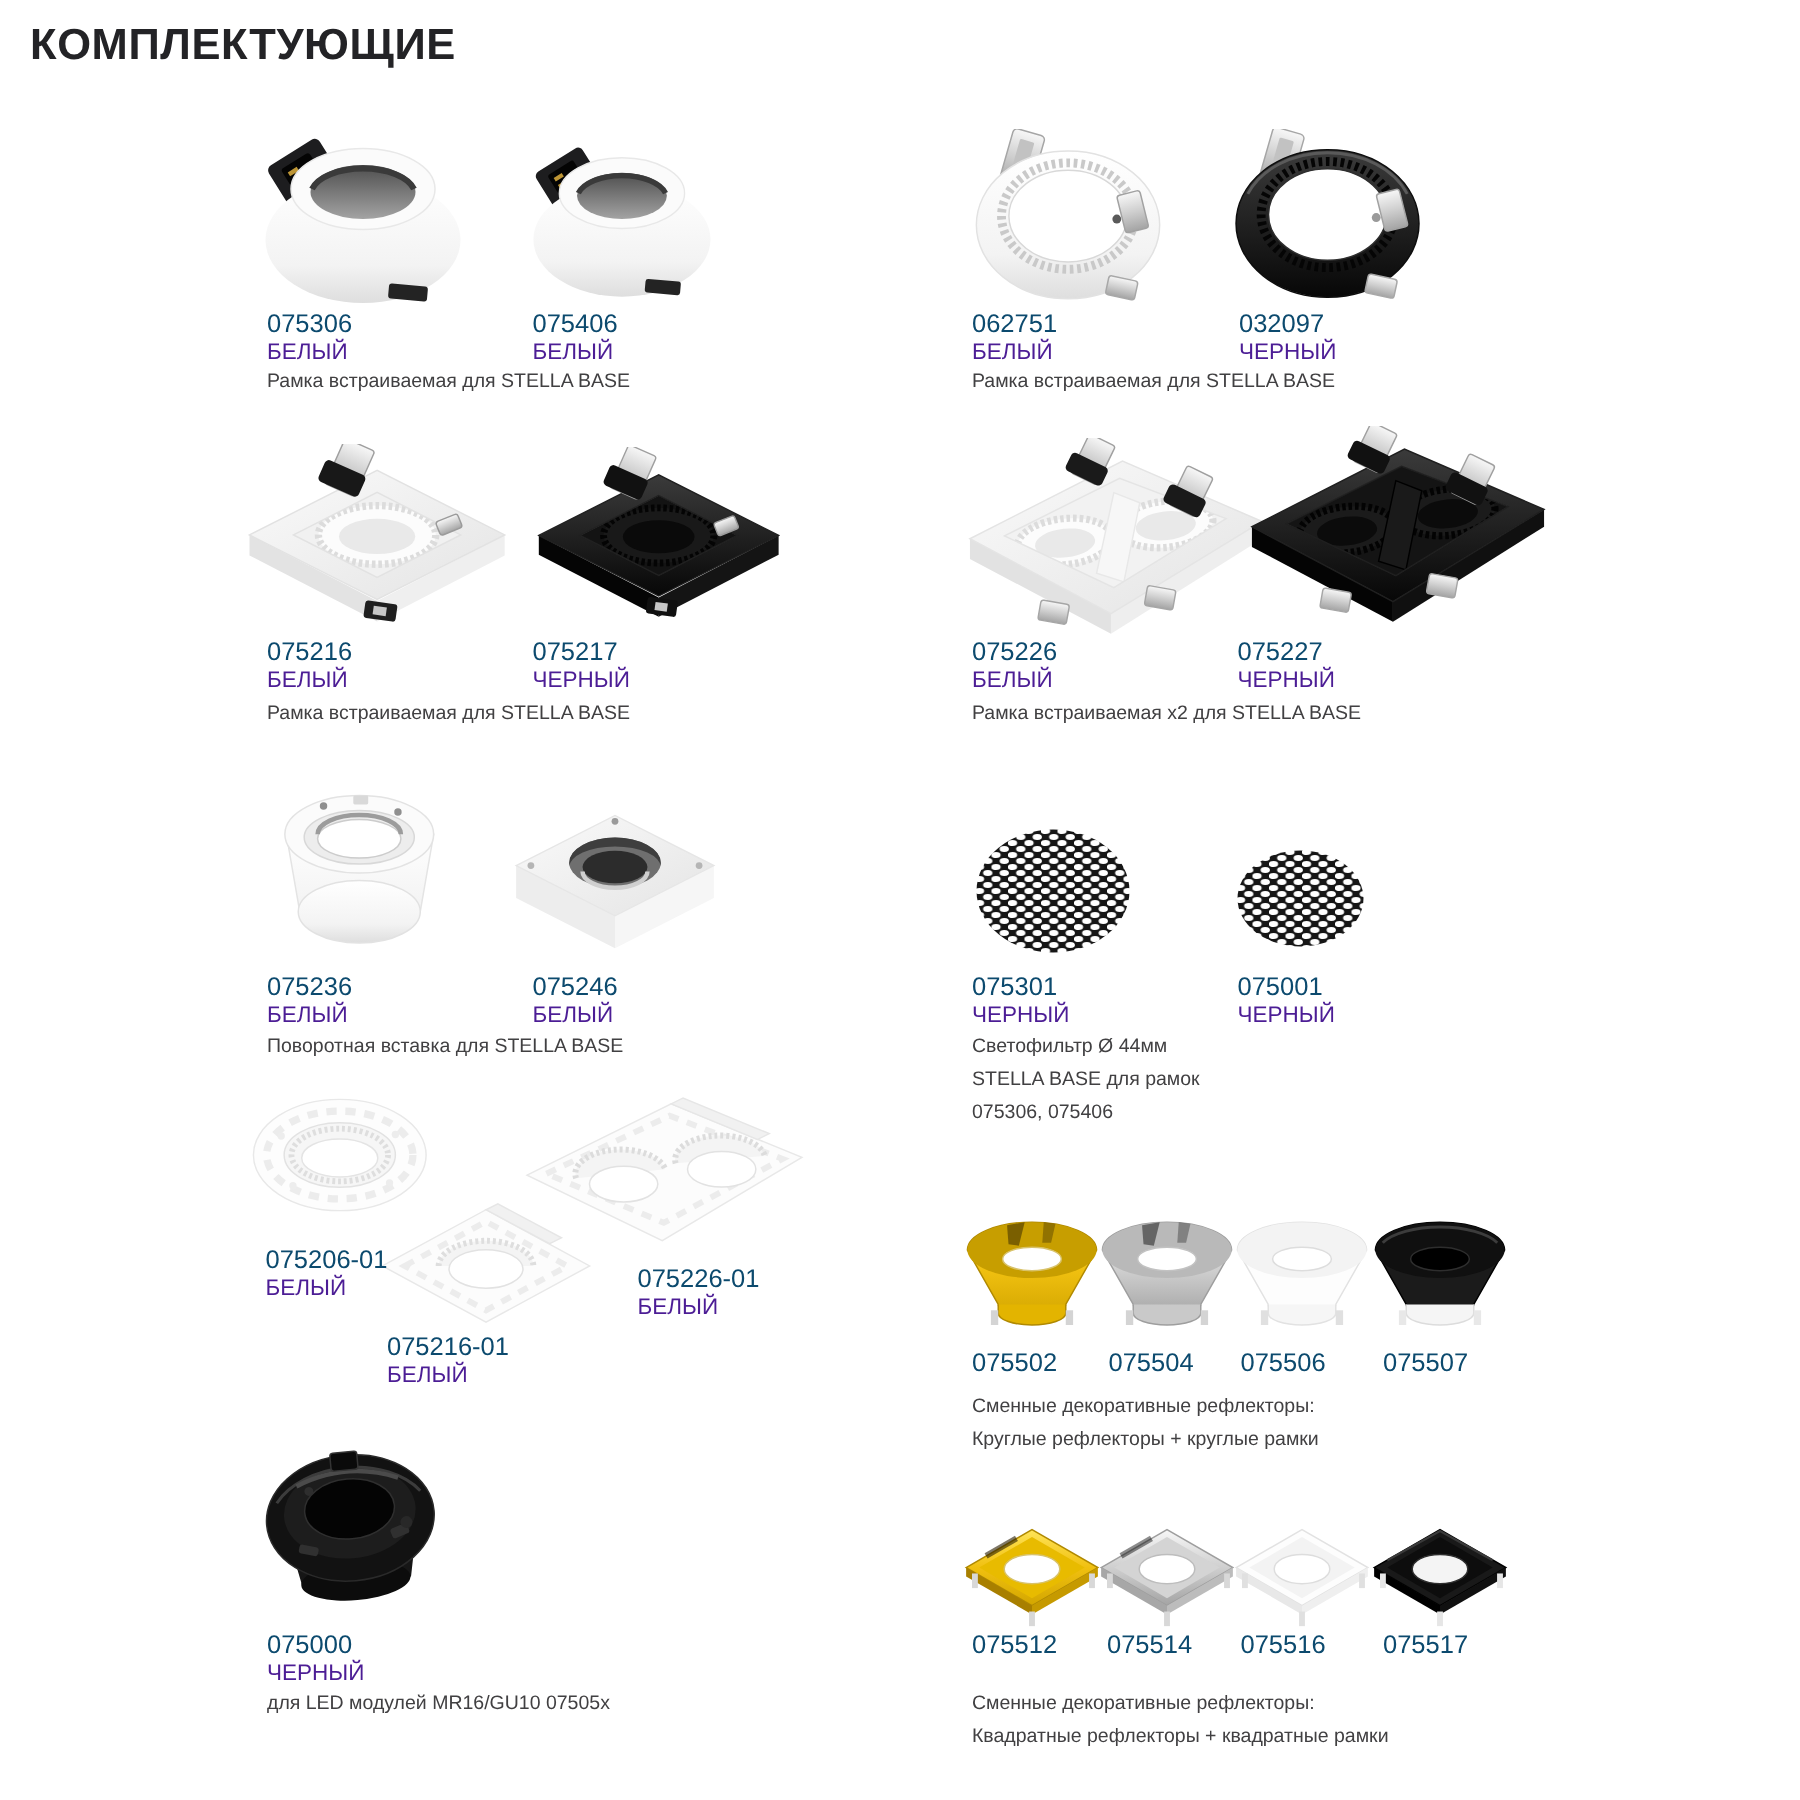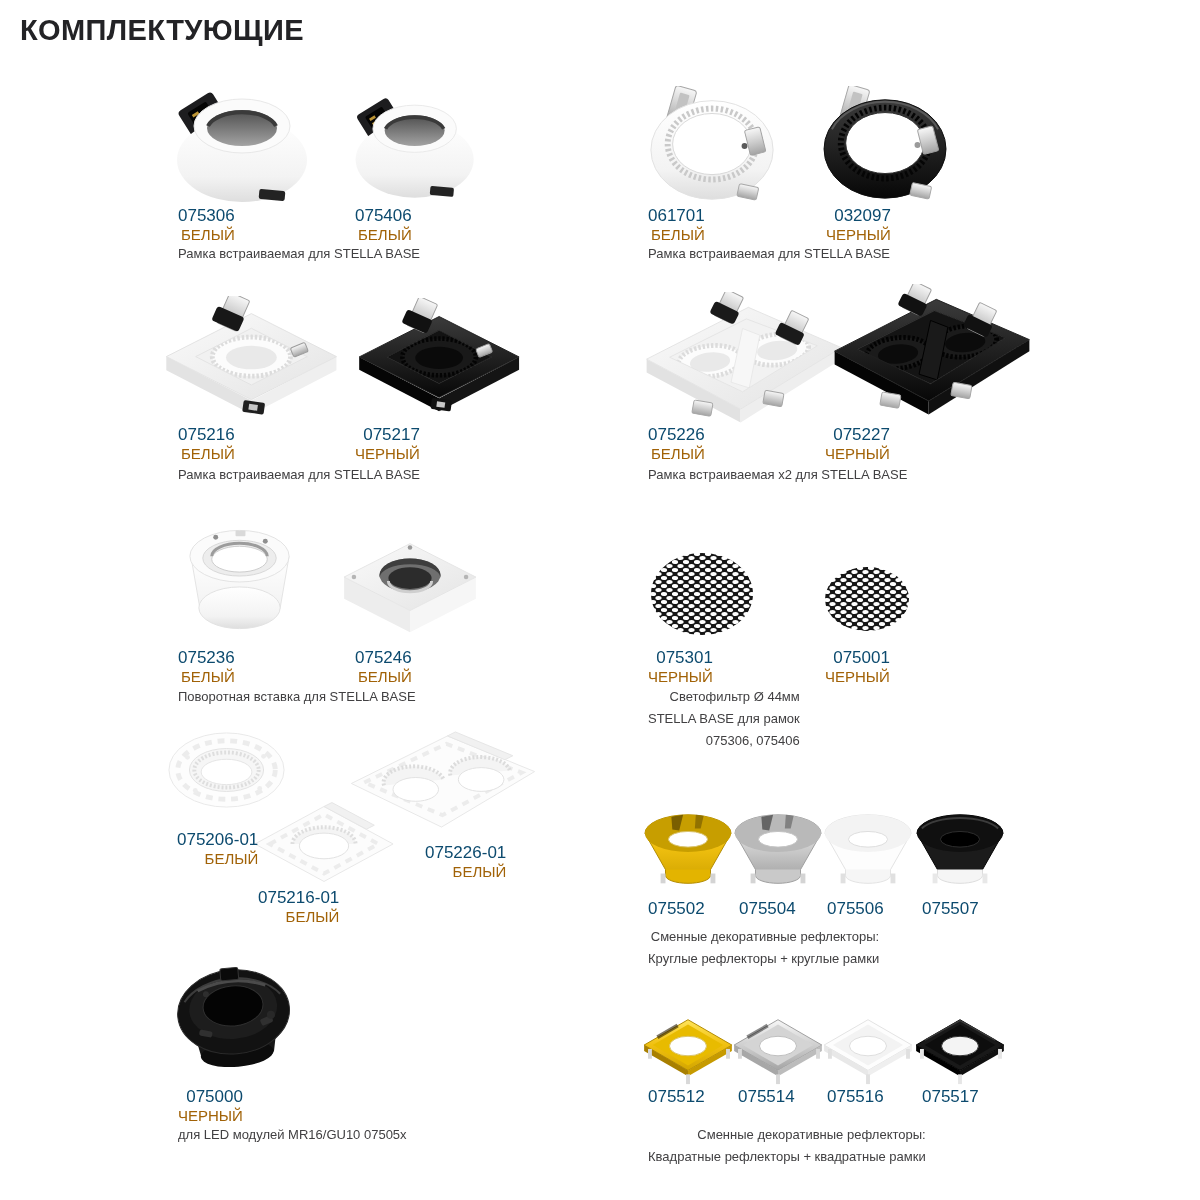--- a/index.html
+++ b/index.html
@@ -1,22 +1,22 @@
 <!DOCTYPE html>
 <html><head>
 <meta charset="utf-8">
 <style>
   * { margin:0; padding:0; box-sizing:border-box; }
   html,body { background:#ffffff; }
   body { font-family:"Liberation Sans", sans-serif; }
-  .page { position:relative; width:1088px; height:1200px; background:#ffffff; overflow:hidden;text-align:right; }
+  .page { position:relative; width:1088px; height:1200px; background:#ffffff; overflow:hidden; }
   .abs { position:absolute; }
   .title { font-size:29px; font-weight:700; color:#232326; letter-spacing:.4px; }
   .pcode { font-size:17px; color:#0c4a6e; line-height:19px; white-space:nowrap; }
-  .pvariant { font-size:15px; color:#a16207; line-height:18px; margin-top:1px; white-space:nowrap; }
+  .pvariant { font-size:15px; color:#4c1d95; line-height:18px; margin-top:1px; white-space:nowrap; }
   .pdesc { font-size:13px; color:#414042; line-height:22px; white-space:nowrap; }
   svg { display:block; }
 </style>
 </head>
 <body>
 
 <div class="page">
 
   <svg width="0" height="0" style="position:absolute">
     <defs>
@@ -121,21 +121,21 @@
     <ellipse cx="68" cy="58" rx="40" ry="31" fill="#ffffff" stroke="#2e2e2e"></ellipse>
     <circle cx="101" cy="60" r="3" fill="#9a9a9a"></circle>
     <g transform="rotate(-14 112 56)">
         <rect x="104" y="42" width="16" height="26" rx="2" fill="url(#gchrome)" stroke="#a2a2a2"></rect>
       </g>
     <g transform="rotate(12 104 108)">
         <rect x="94" y="100" width="20" height="13" rx="2" fill="url(#gchrome)" stroke="#a8a8a8"></rect>
       </g>
   </svg>
   <div class="abs" style="left:648px;top:206px">
-    <div class="pcode">061701</div>
+    <div class="pcode">062751</div>
     <div class="pvariant">БЕЛЫЙ</div>
   </div>
   <div class="abs" style="left:826px;top:206px">
     <div class="pcode">032097</div>
     <div class="pvariant">ЧЕРНЫЙ</div>
   </div>
   <div class="abs pdesc" style="left:648px;top:243px">Рамка встраиваемая для STELLA BASE</div>
 
   <svg class="abs" style="left:156px;top:296px" width="182" height="132" viewBox="0 0 185 135">
     <polygon points="10,62 97,107 97,121 10,76" fill="#e3e3e3"></polygon>

